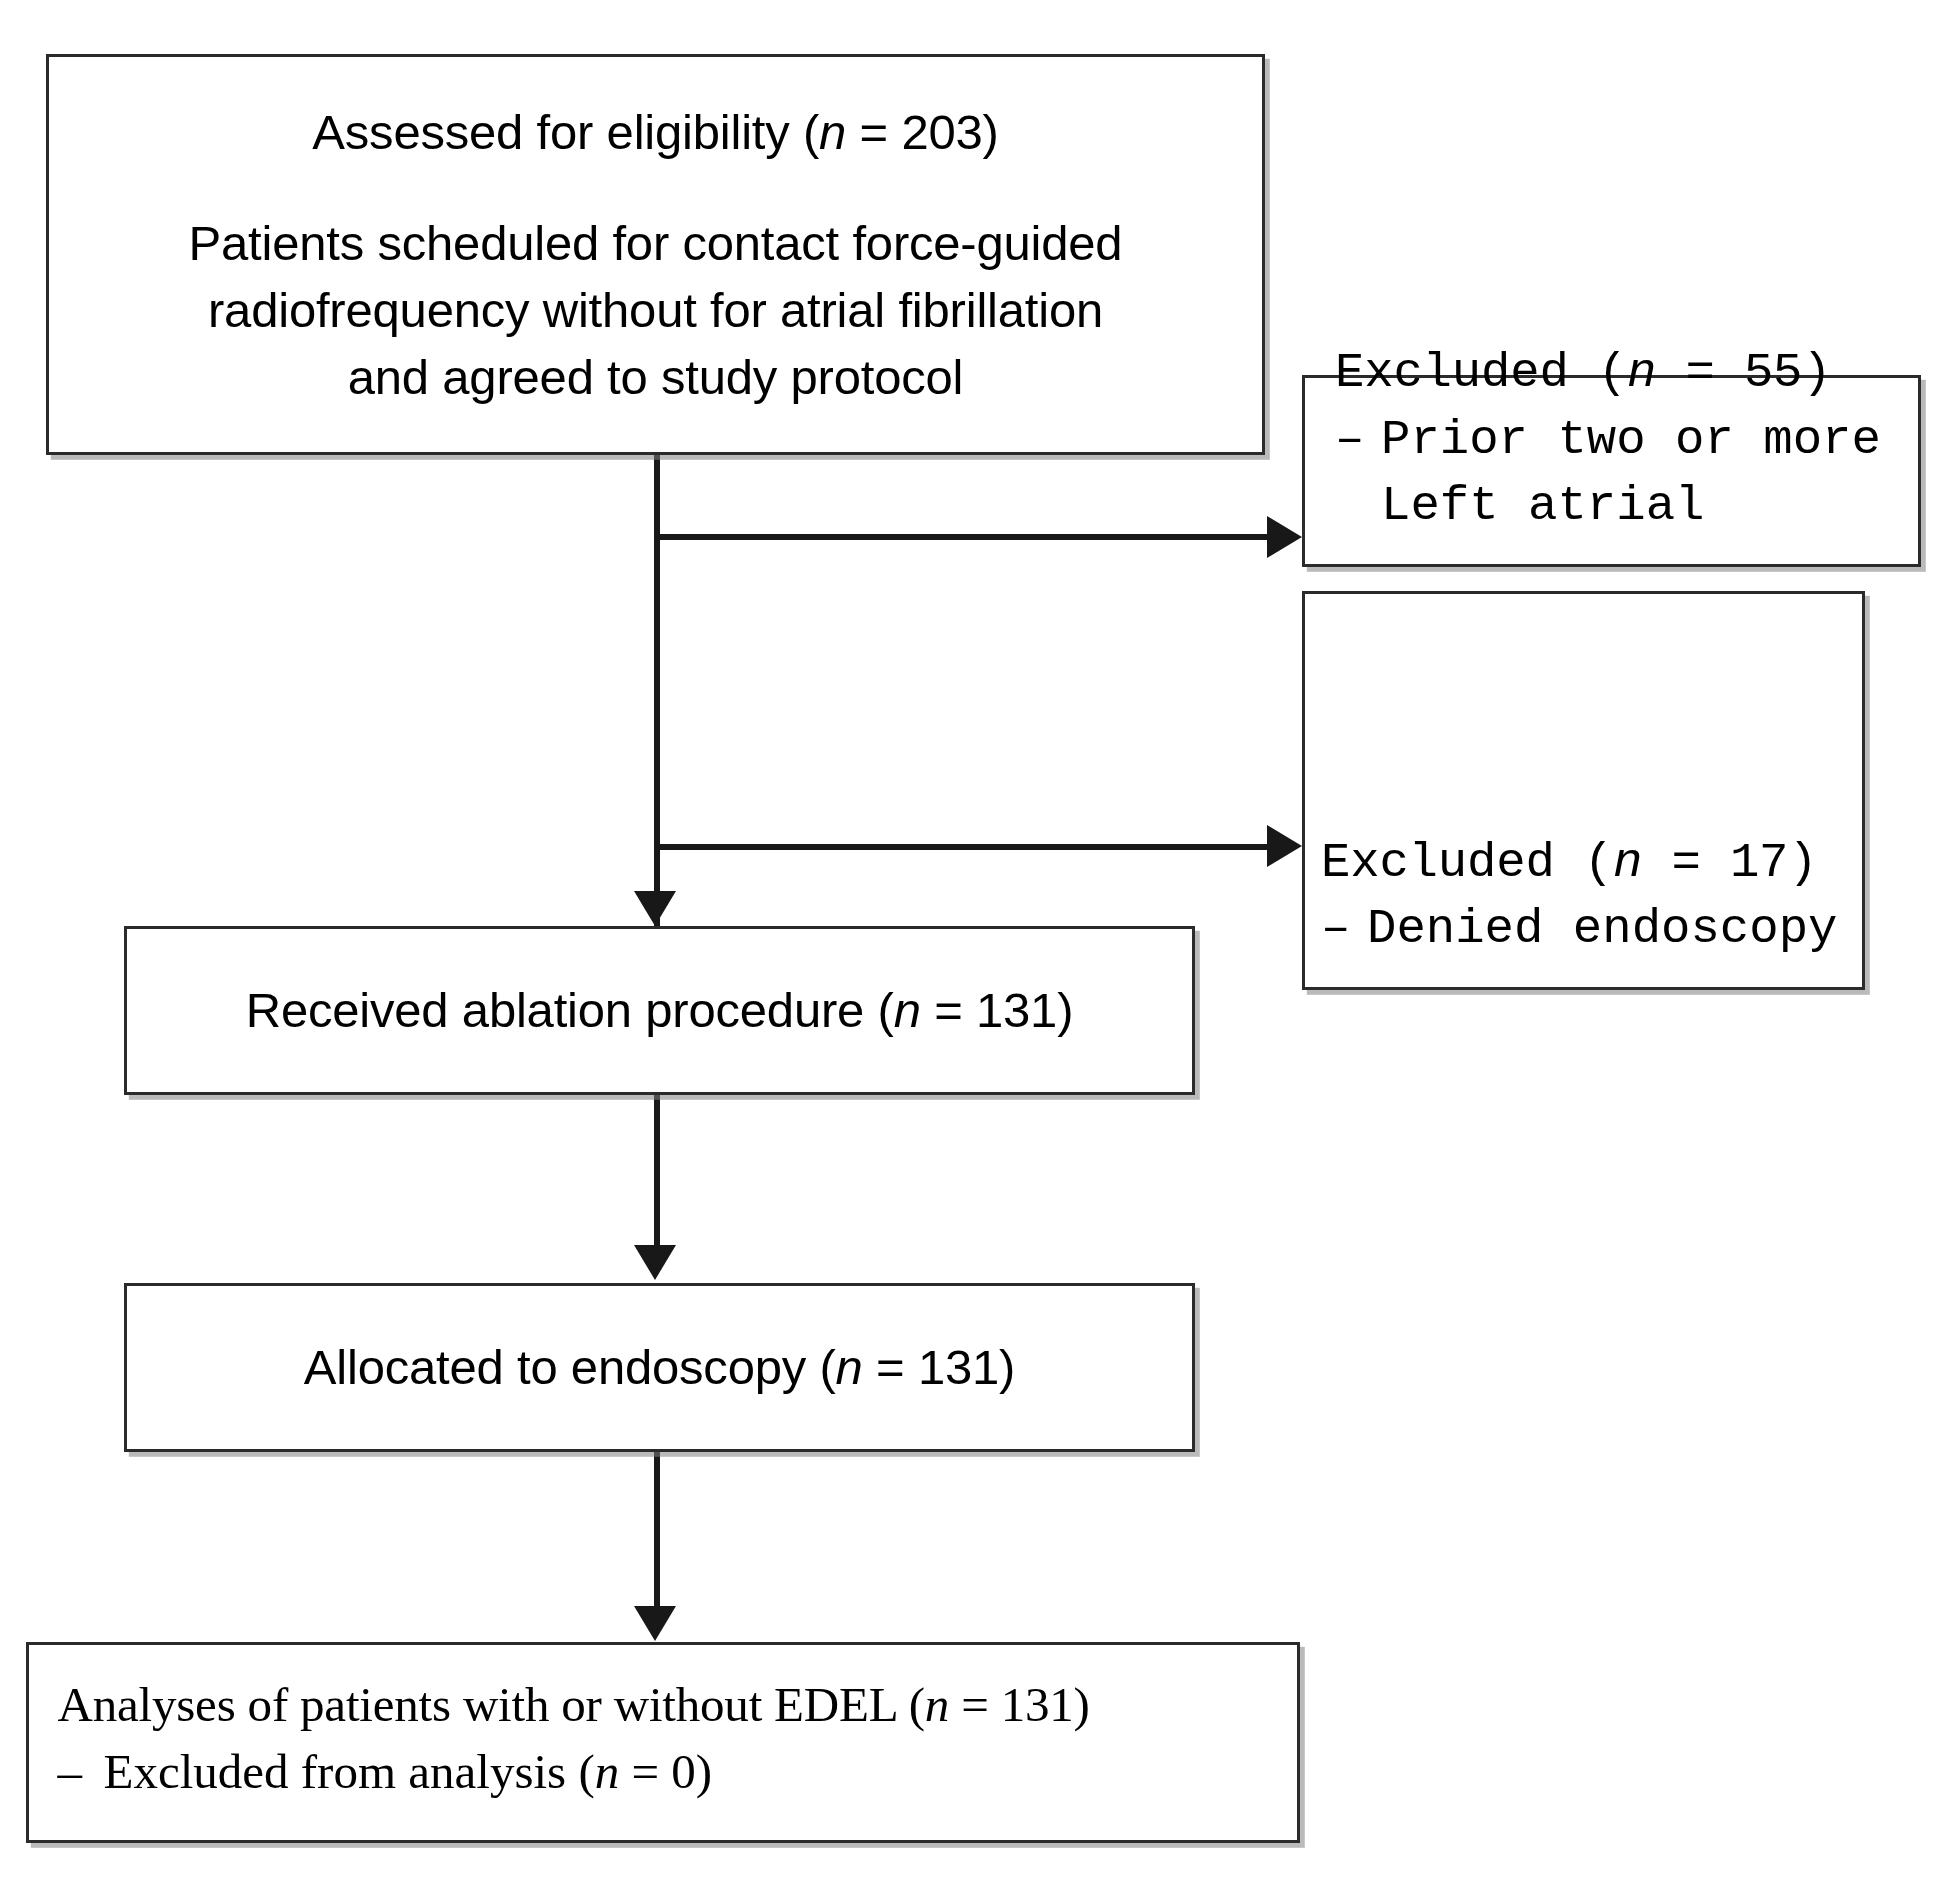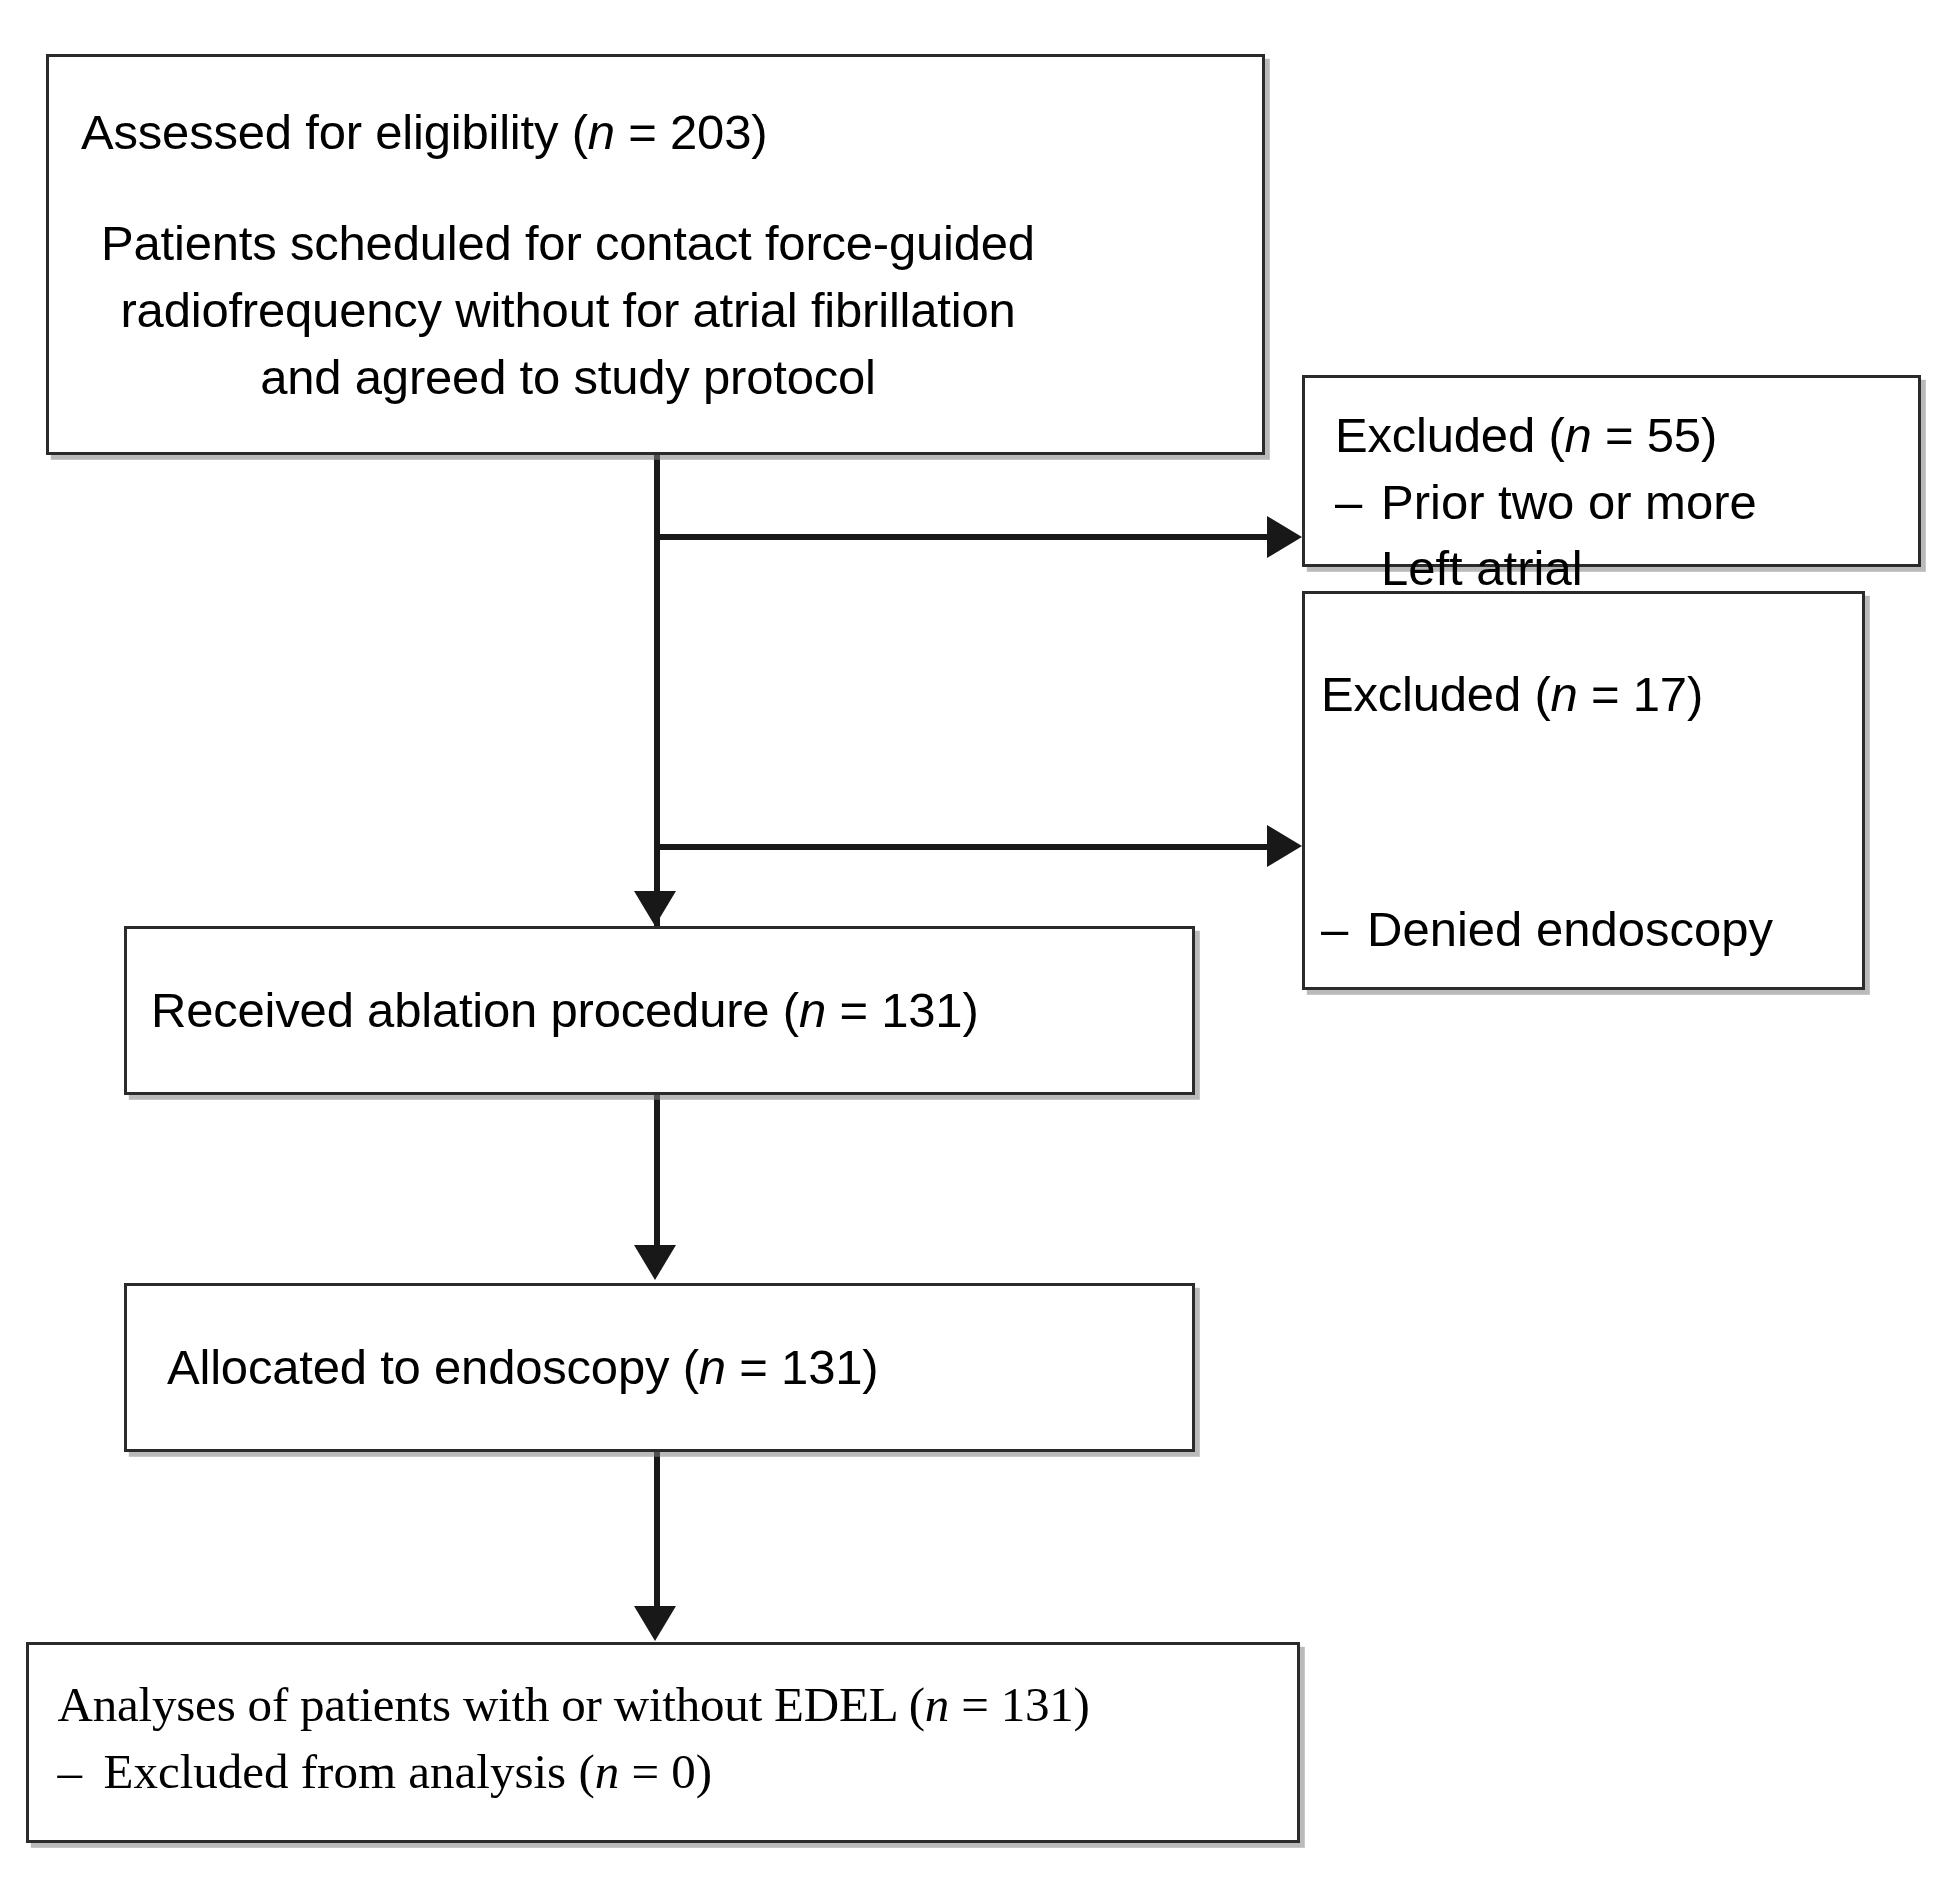--- a/index.html
+++ b/index.html
@@ -25,21 +25,21 @@
   .node {
     position: absolute;
     box-sizing: border-box;
     background: #ffffff;
     border: 3.2px solid #2b2b2b;
     box-shadow: 4.8px 4.8px 0 0 rgba(130,130,130,0.55);
     display: flex;
     flex-direction: column;
     justify-content: center;
   }
-  .node.center   { align-items: flex-start;  text-align: center; }
+  .node.center   { align-items: center;  text-align: center; }
   .node.leftward { align-items: stretch; text-align: left;  }
 
   .line {
     font-size: 49px;
     line-height: 1.36;
     letter-spacing: -0.2px;
     white-space: nowrap;
   }
   .line.wrap { white-space: normal; }
 
@@ -111,21 +111,21 @@
   #node-allocated {
     left: 124px; top: 1283px; width: 1071px; height: 169px;
     padding: 8px 40px;
   }
   #node-analyses {
     left: 25.5px; top: 1642px; width: 1274px; height: 201px;
     padding: 19px 29px;
   }
 
   
-  #node-excluded-1, #node-excluded-2 { justify-content: space-between; }
+  #node-excluded-1, #node-excluded-2 { justify-content: flex-end; font-family: Liberation Mono, monospace; }
   #node-excluded-2 { padding-top: 67px; }
   #node-analyses   { justify-content: flex-start; padding-top: 27px; font-family: Liberation Serif, serif; }
 </style>
 </head>
 <body>
 
 <div id="canvas">
 
   <div class="vline" style="left:654px; top:455px; height:490px;"></div>
   <div class="arrow-down" style="left:634px; top:891px;"></div>

